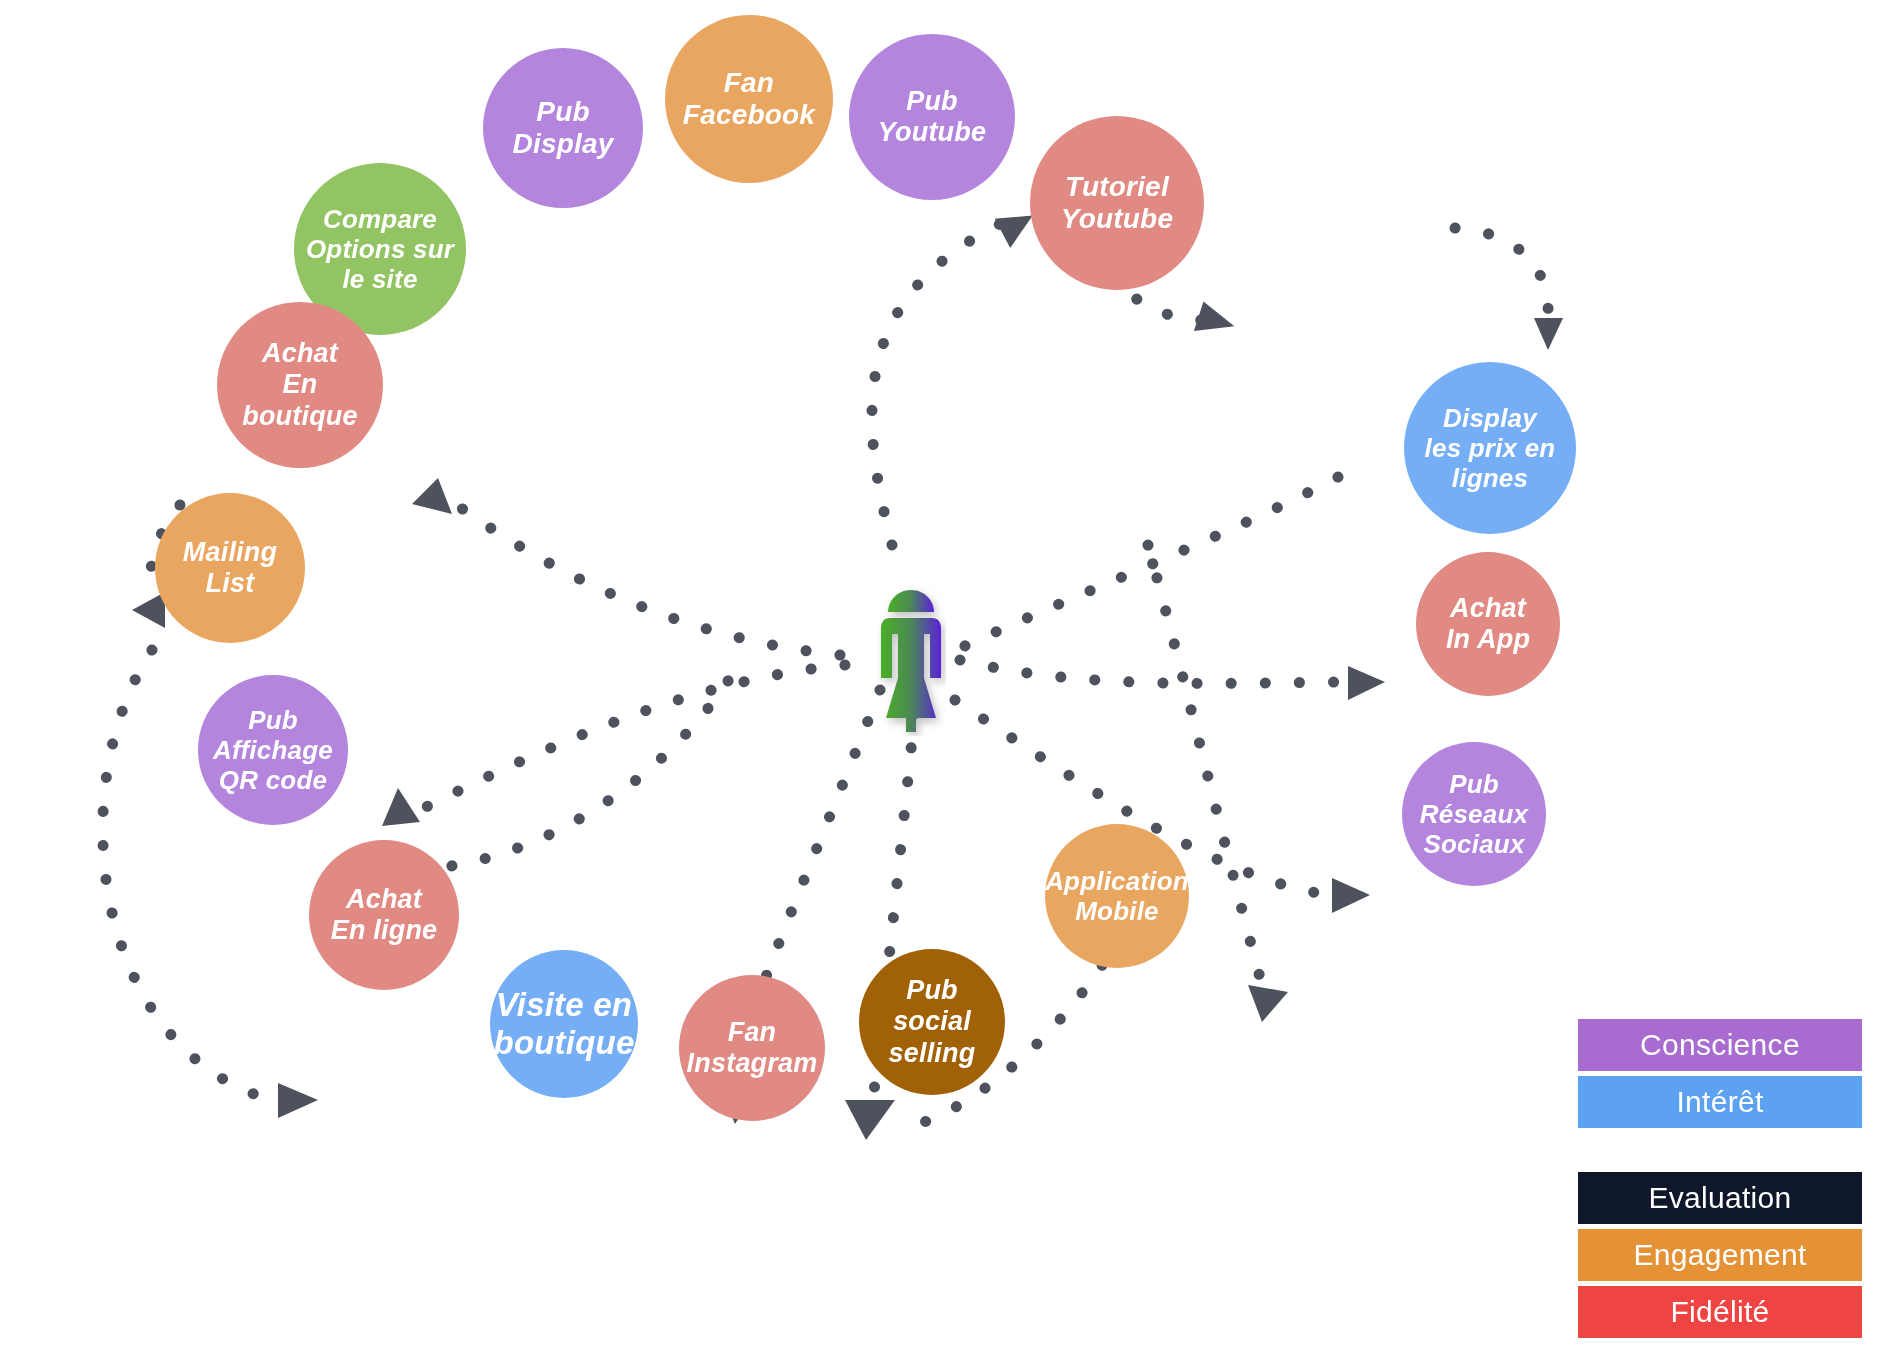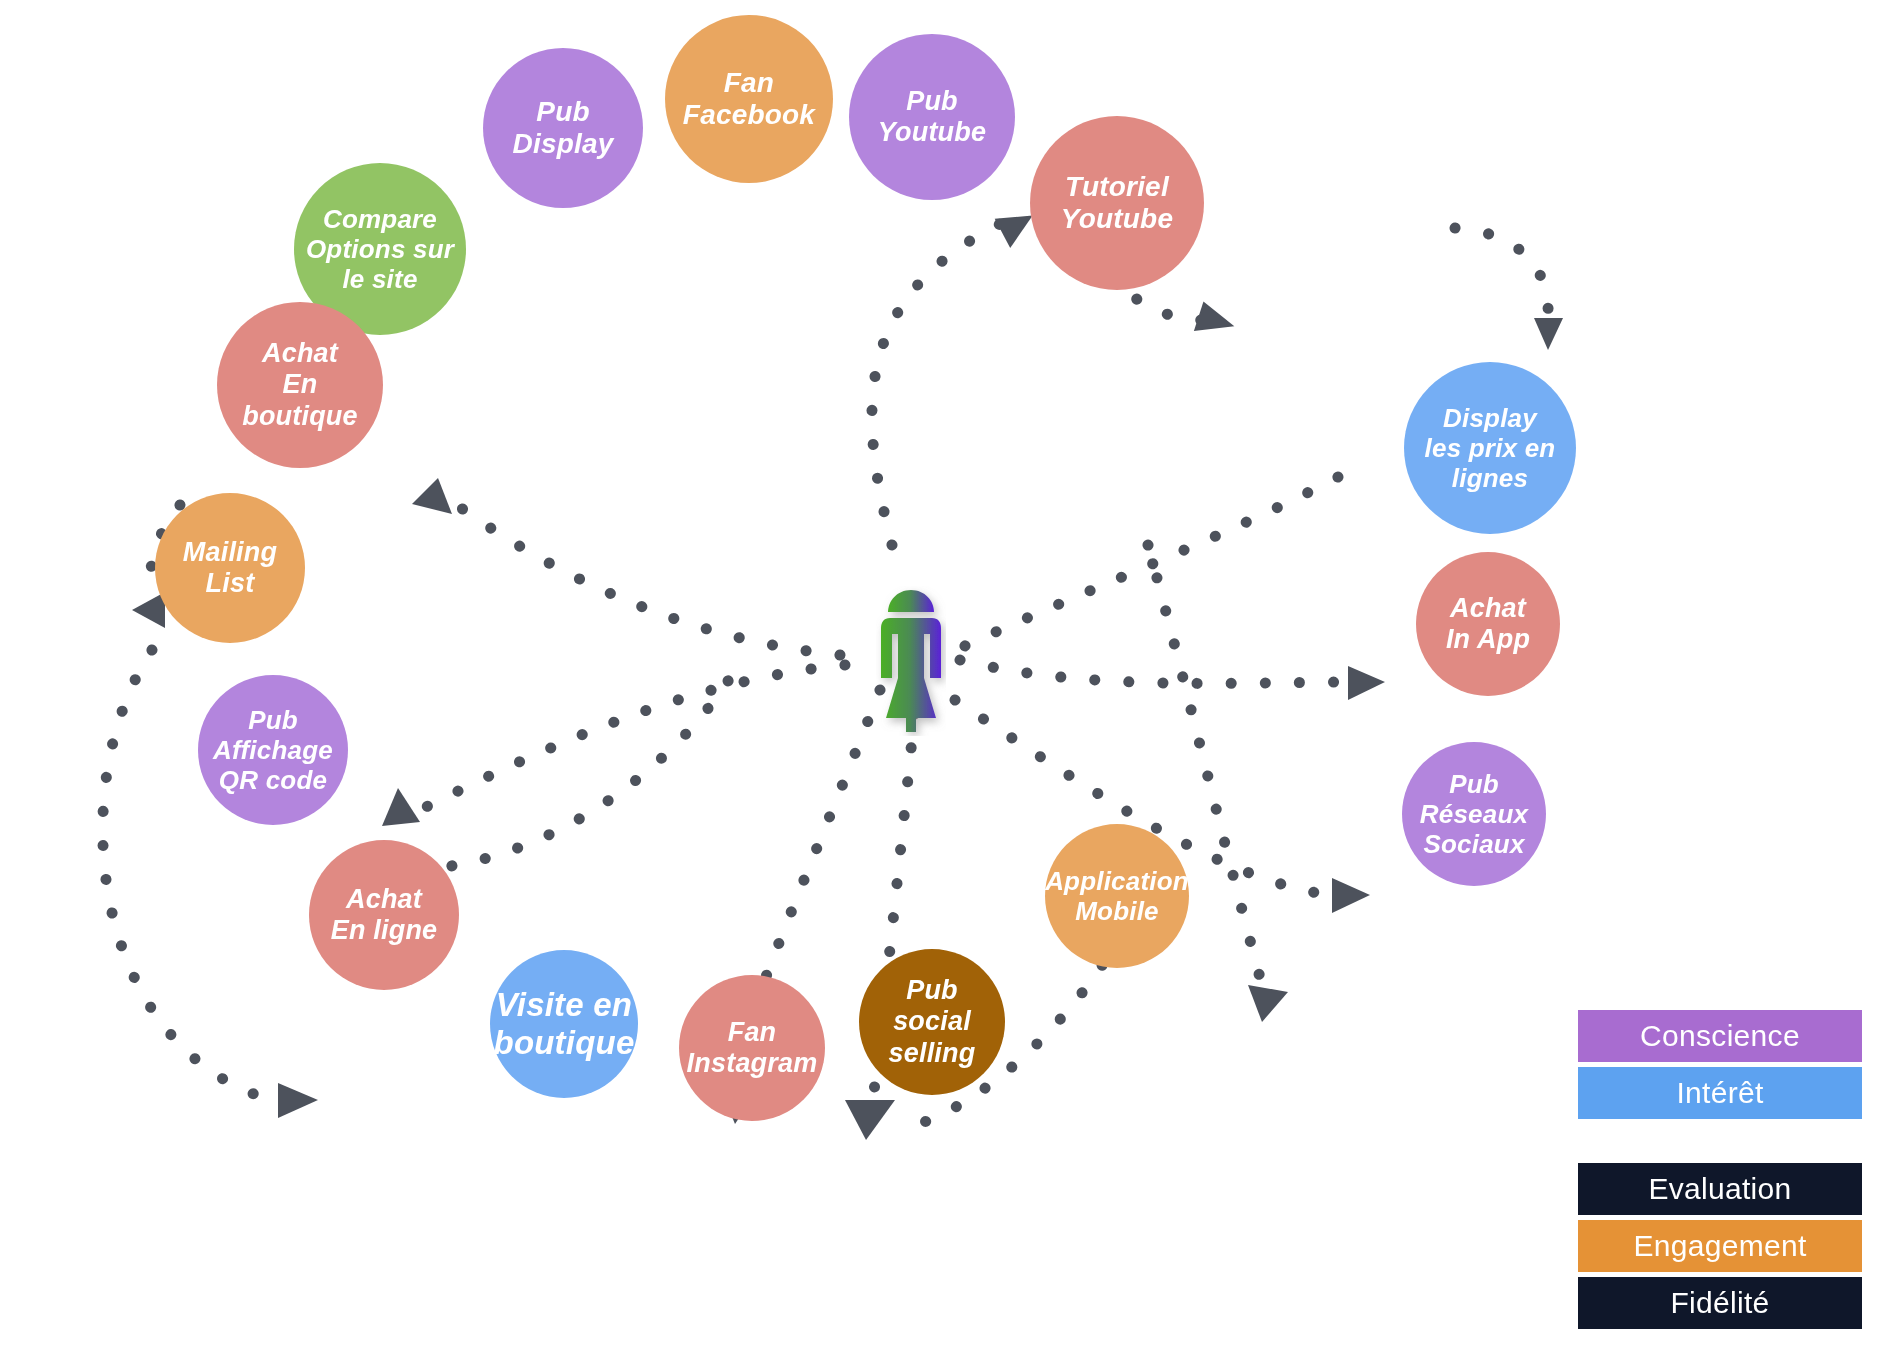--- a/index.html
+++ b/index.html
@@ -218,30 +218,30 @@
         <feDropShadow dx="3" dy="4" stdDeviation="4" flood-color="#8f8f8f" flood-opacity="0.55"></feDropShadow>
       </filter>
     </defs>
     <g fill="url(#pgrad)" filter="url(#pshadow)">
       <path d="M35 4 C21 4 12 15 12 26 L58 26 C58 15 49 4 35 4 Z"></path>
       <path d="M14 32 C8 32 5 36 5 42 L5 92 L16 92 L16 48 L22 48 L22 92 L10 132 L30 132 L30 146 L40 146 L40 132 L60 132 L48 92 L48 48 L54 48 L54 92 L65 92 L65 42 C65 36 62 32 56 32 Z"></path>
     </g>
   </svg>
 
   <div id="legend">
-    <div class="legend-row" style="background:#a86cd0;">
+    <div class="legend-row" style="background:#a86cd0;margin-top:9px;">
       <span>Conscience</span>
     </div>
     <div class="legend-row" style="background:#5da2f0;">
       <span>Intérêt</span>
     </div>
     <div class="legend-row" style="background:#0f172a;margin-top:44px;">
       <span>Evaluation</span>
     </div>
     <div class="legend-row" style="background:#e59236;">
       <span>Engagement</span>
     </div>
-    <div class="legend-row" style="background:#0f172a;">
+    <div class="legend-row" style="background:#ef4444;">
       <span>Fidélité</span>
     </div>
   </div>
 
 </div>
 
 </body></html>

